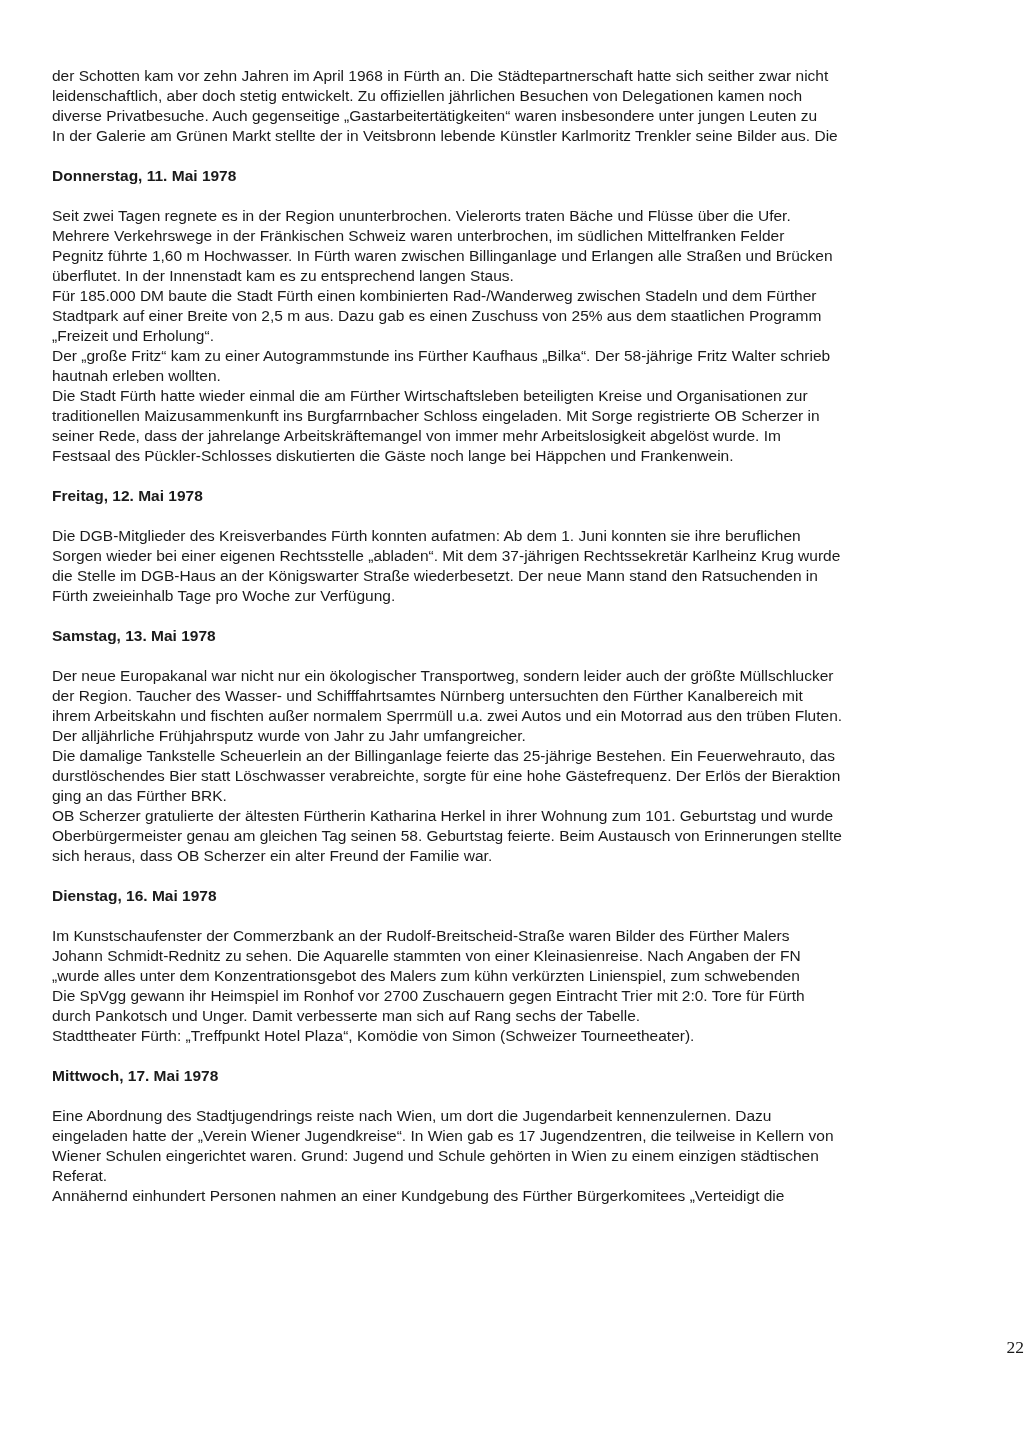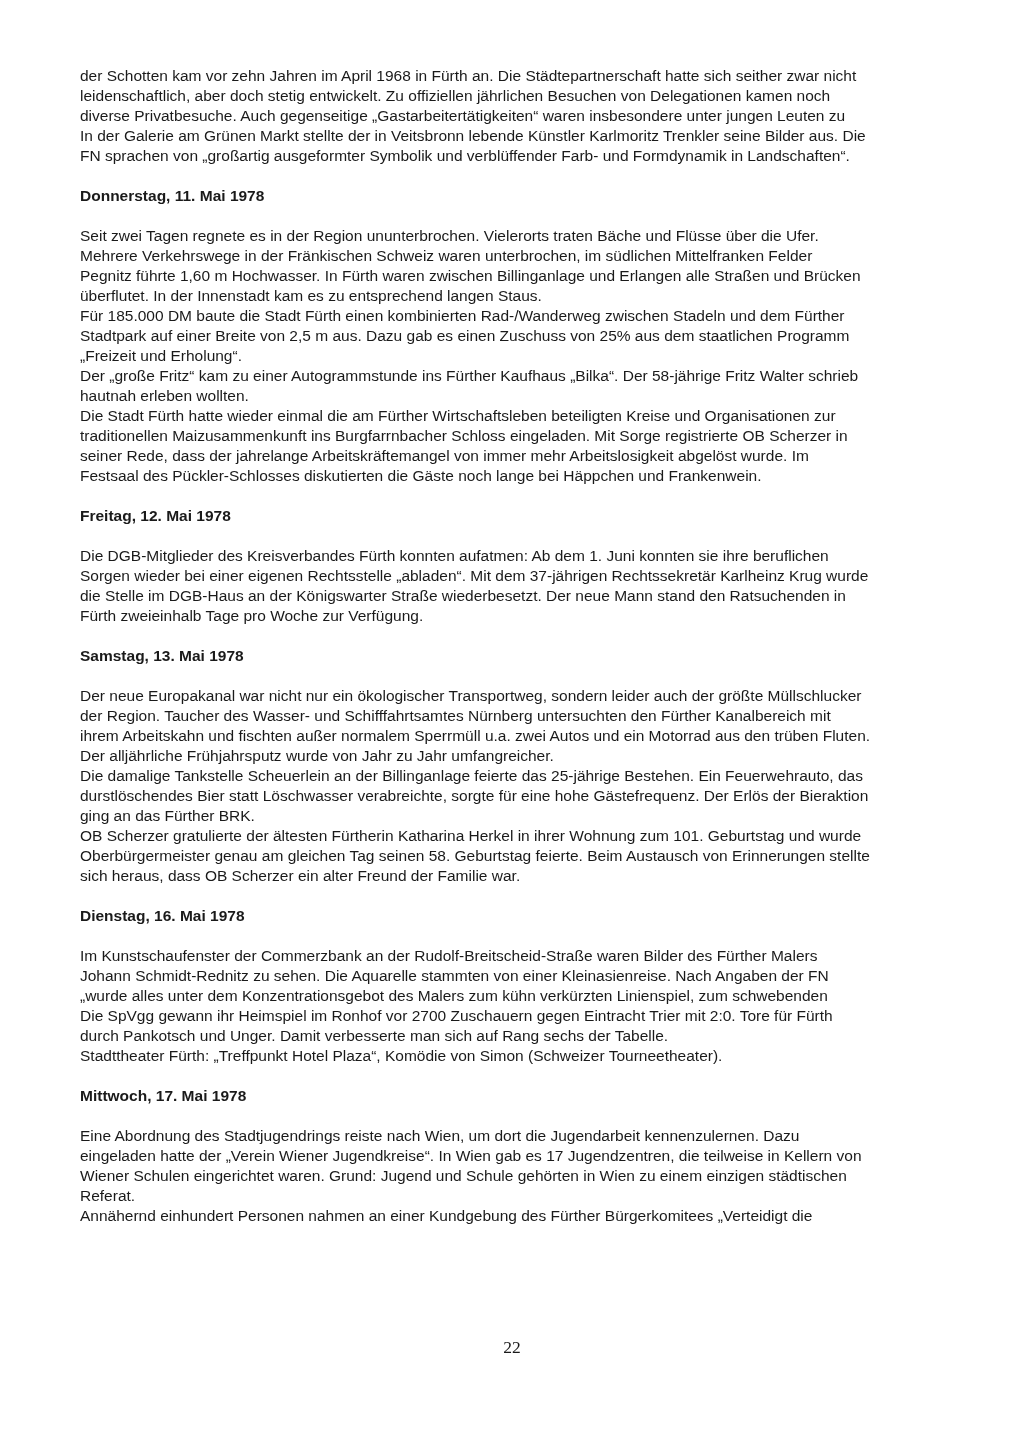--- a/index.html
+++ b/index.html
@@ -9,21 +9,21 @@
   }
   .page {
     position: relative;
     width: 1024px;
     height: 1448px;
     background: #ffffff;
     overflow: hidden;
   }
   .content {
     position: absolute;
-    left: 80px;
+    left: 52px;
     top: 66px;
     width: 895px;
     font-family: "Liberation Sans", sans-serif;
     font-size: 15.5px;
     line-height: 20px;
     color: #1a1a1a;
   }
   .para {
     margin: 0;
     padding: 0;
@@ -38,37 +38,36 @@
     line-height: 20px;
     font-weight: bold;
     margin: 20px 0 20px 0;
     padding: 0;
   }
   .page-number {
     position: absolute;
     top: 1337px;
     left: 0;
     width: 100%;
-    text-align: center;
+    text-align: right;
     font-family: "Liberation Serif", serif;
     font-size: 17.5px;
     color: #1a1a1a;
   }
 </style>
 </head>
 <body>
 
 <div class="page">
   <main class="content">
       <p class="para">
         <span class="line">der Schotten kam vor zehn Jahren im April 1968 in Fürth an. Die Städtepartnerschaft hatte sich seither zwar nicht</span>
         <span class="line">leidenschaftlich, aber doch stetig entwickelt. Zu offiziellen jährlichen Besuchen von Delegationen kamen noch</span>
         <span class="line">diverse Privatbesuche. Auch gegenseitige „Gastarbeitertätigkeiten“ waren insbesondere unter jungen Leuten zu</span>
         <span class="line">In der Galerie am Grünen Markt stellte der in Veitsbronn lebende Künstler Karlmoritz Trenkler seine Bilder aus. Die</span>
-        <span class="line">FN sprachen von „großartig ausgeformter Symbolik und verblüffender Farb- und Formdynamik in Landschaften“.</span>
       </p>
       <h2 class="heading">Donnerstag, 11. Mai 1978</h2>
       <p class="para">
         <span class="line">Seit zwei Tagen regnete es in der Region ununterbrochen. Vielerorts traten Bäche und Flüsse über die Ufer.</span>
         <span class="line">Mehrere Verkehrswege in der Fränkischen Schweiz waren unterbrochen, im südlichen Mittelfranken Felder</span>
         <span class="line">Pegnitz führte 1,60 m Hochwasser. In Fürth waren zwischen Billinganlage und Erlangen alle Straßen und Brücken</span>
         <span class="line">überflutet. In der Innenstadt kam es zu entsprechend langen Staus.</span>
       </p>
       <p class="para">
         <span class="line">Für 185.000 DM baute die Stadt Fürth einen kombinierten Rad-/Wanderweg zwischen Stadeln und dem Fürther</span>

